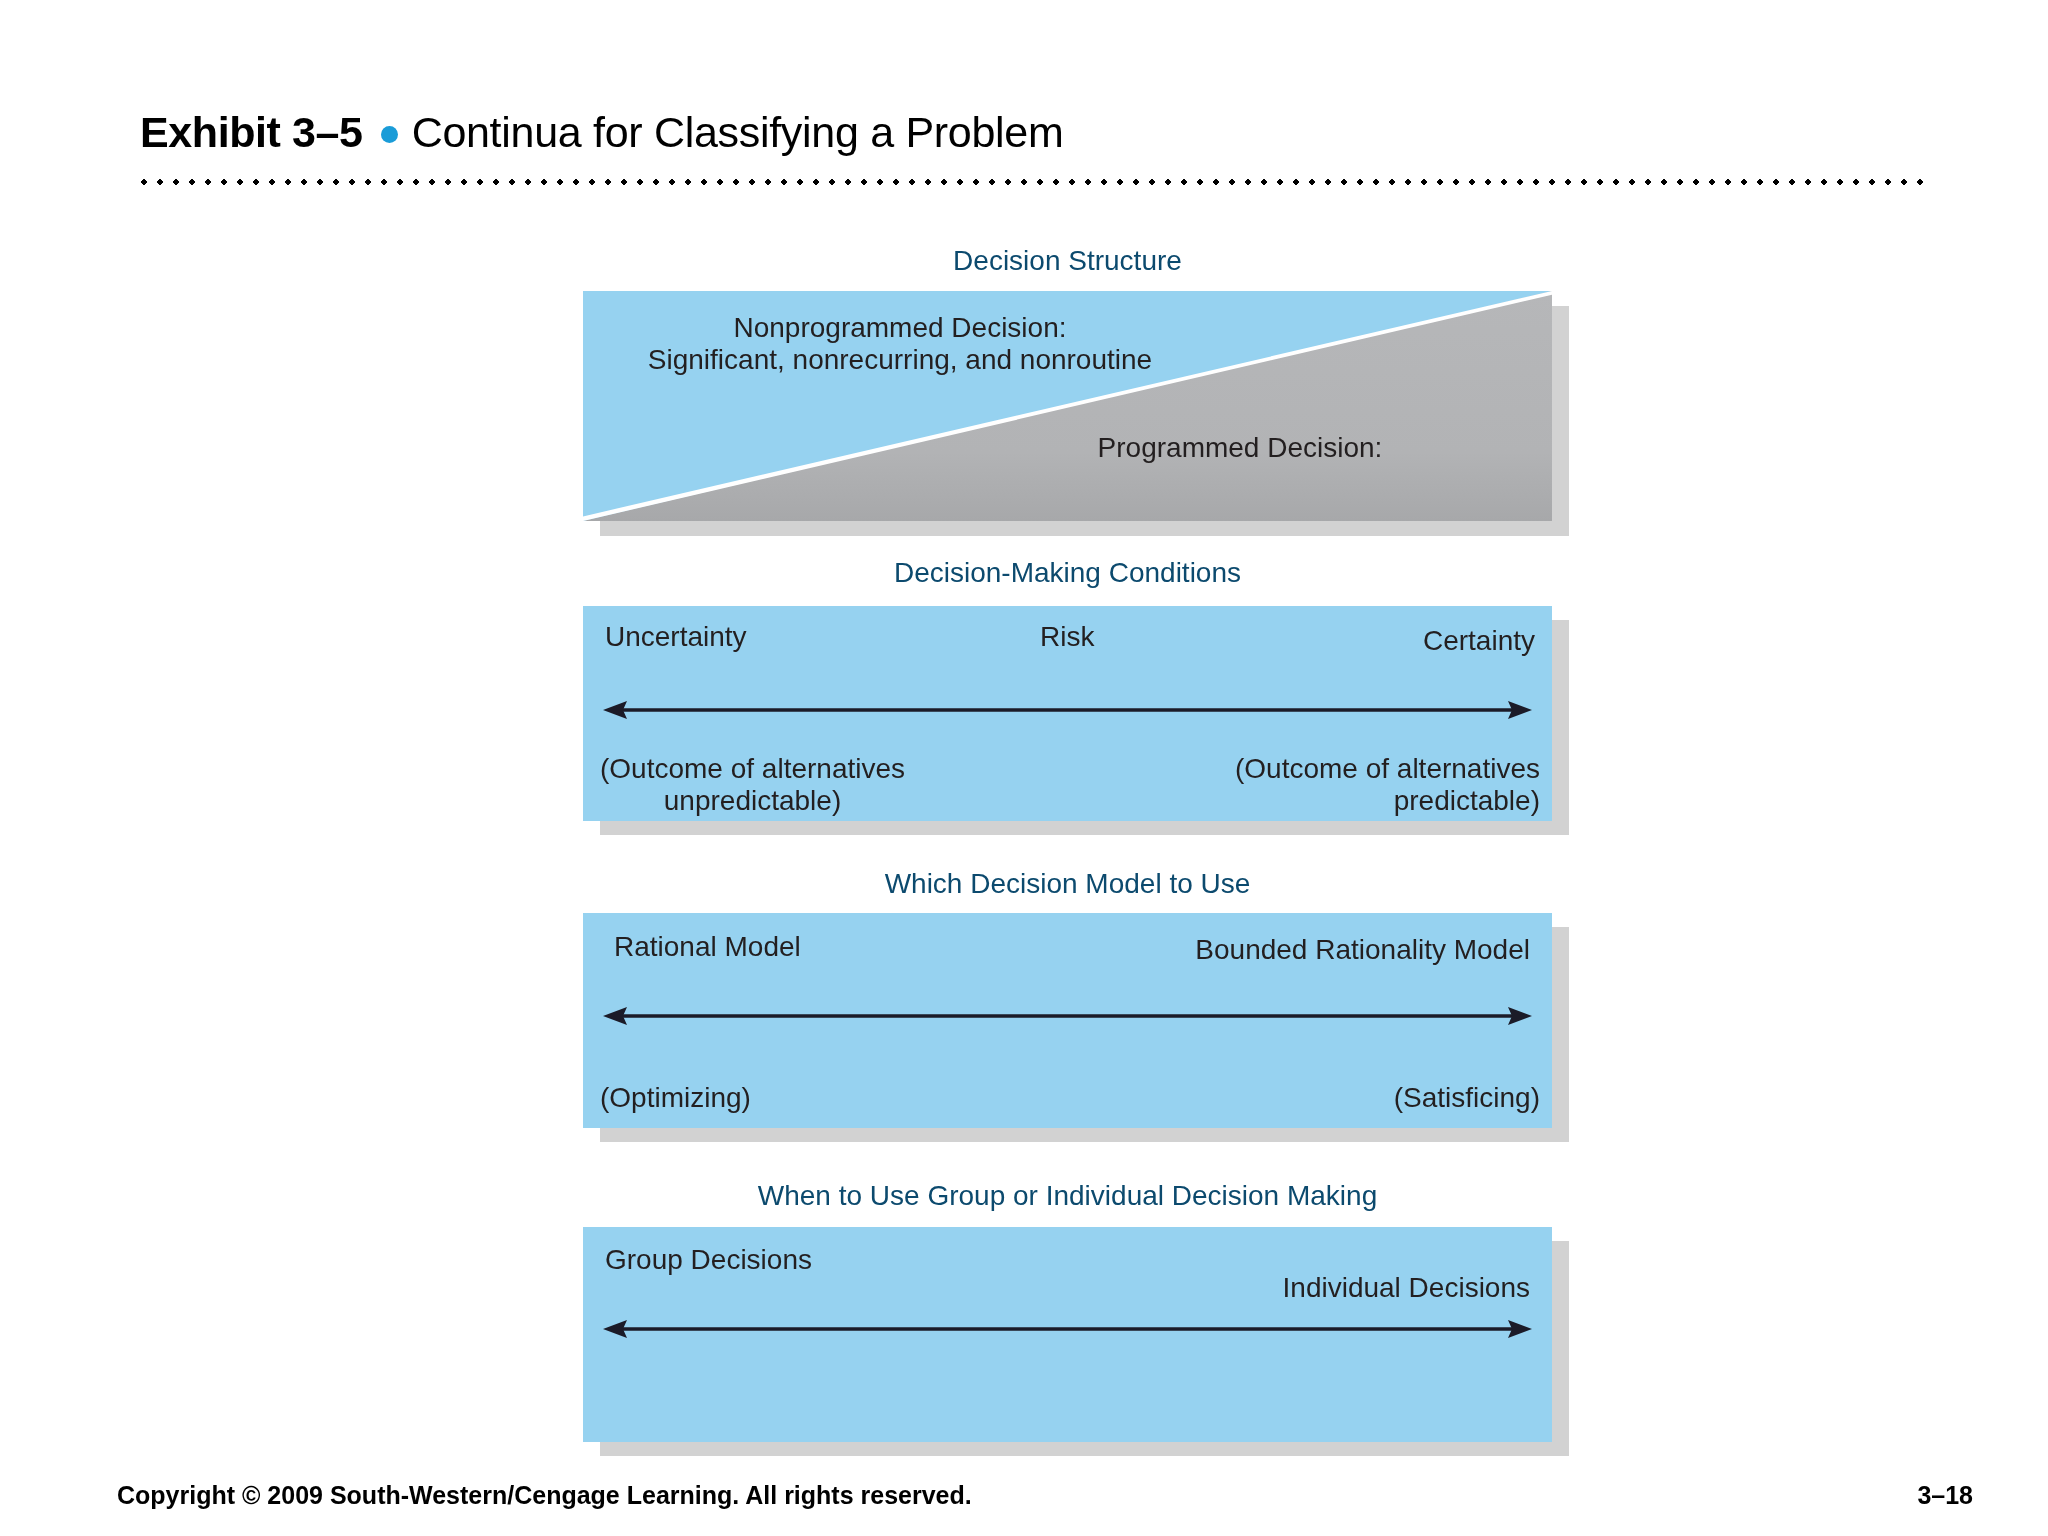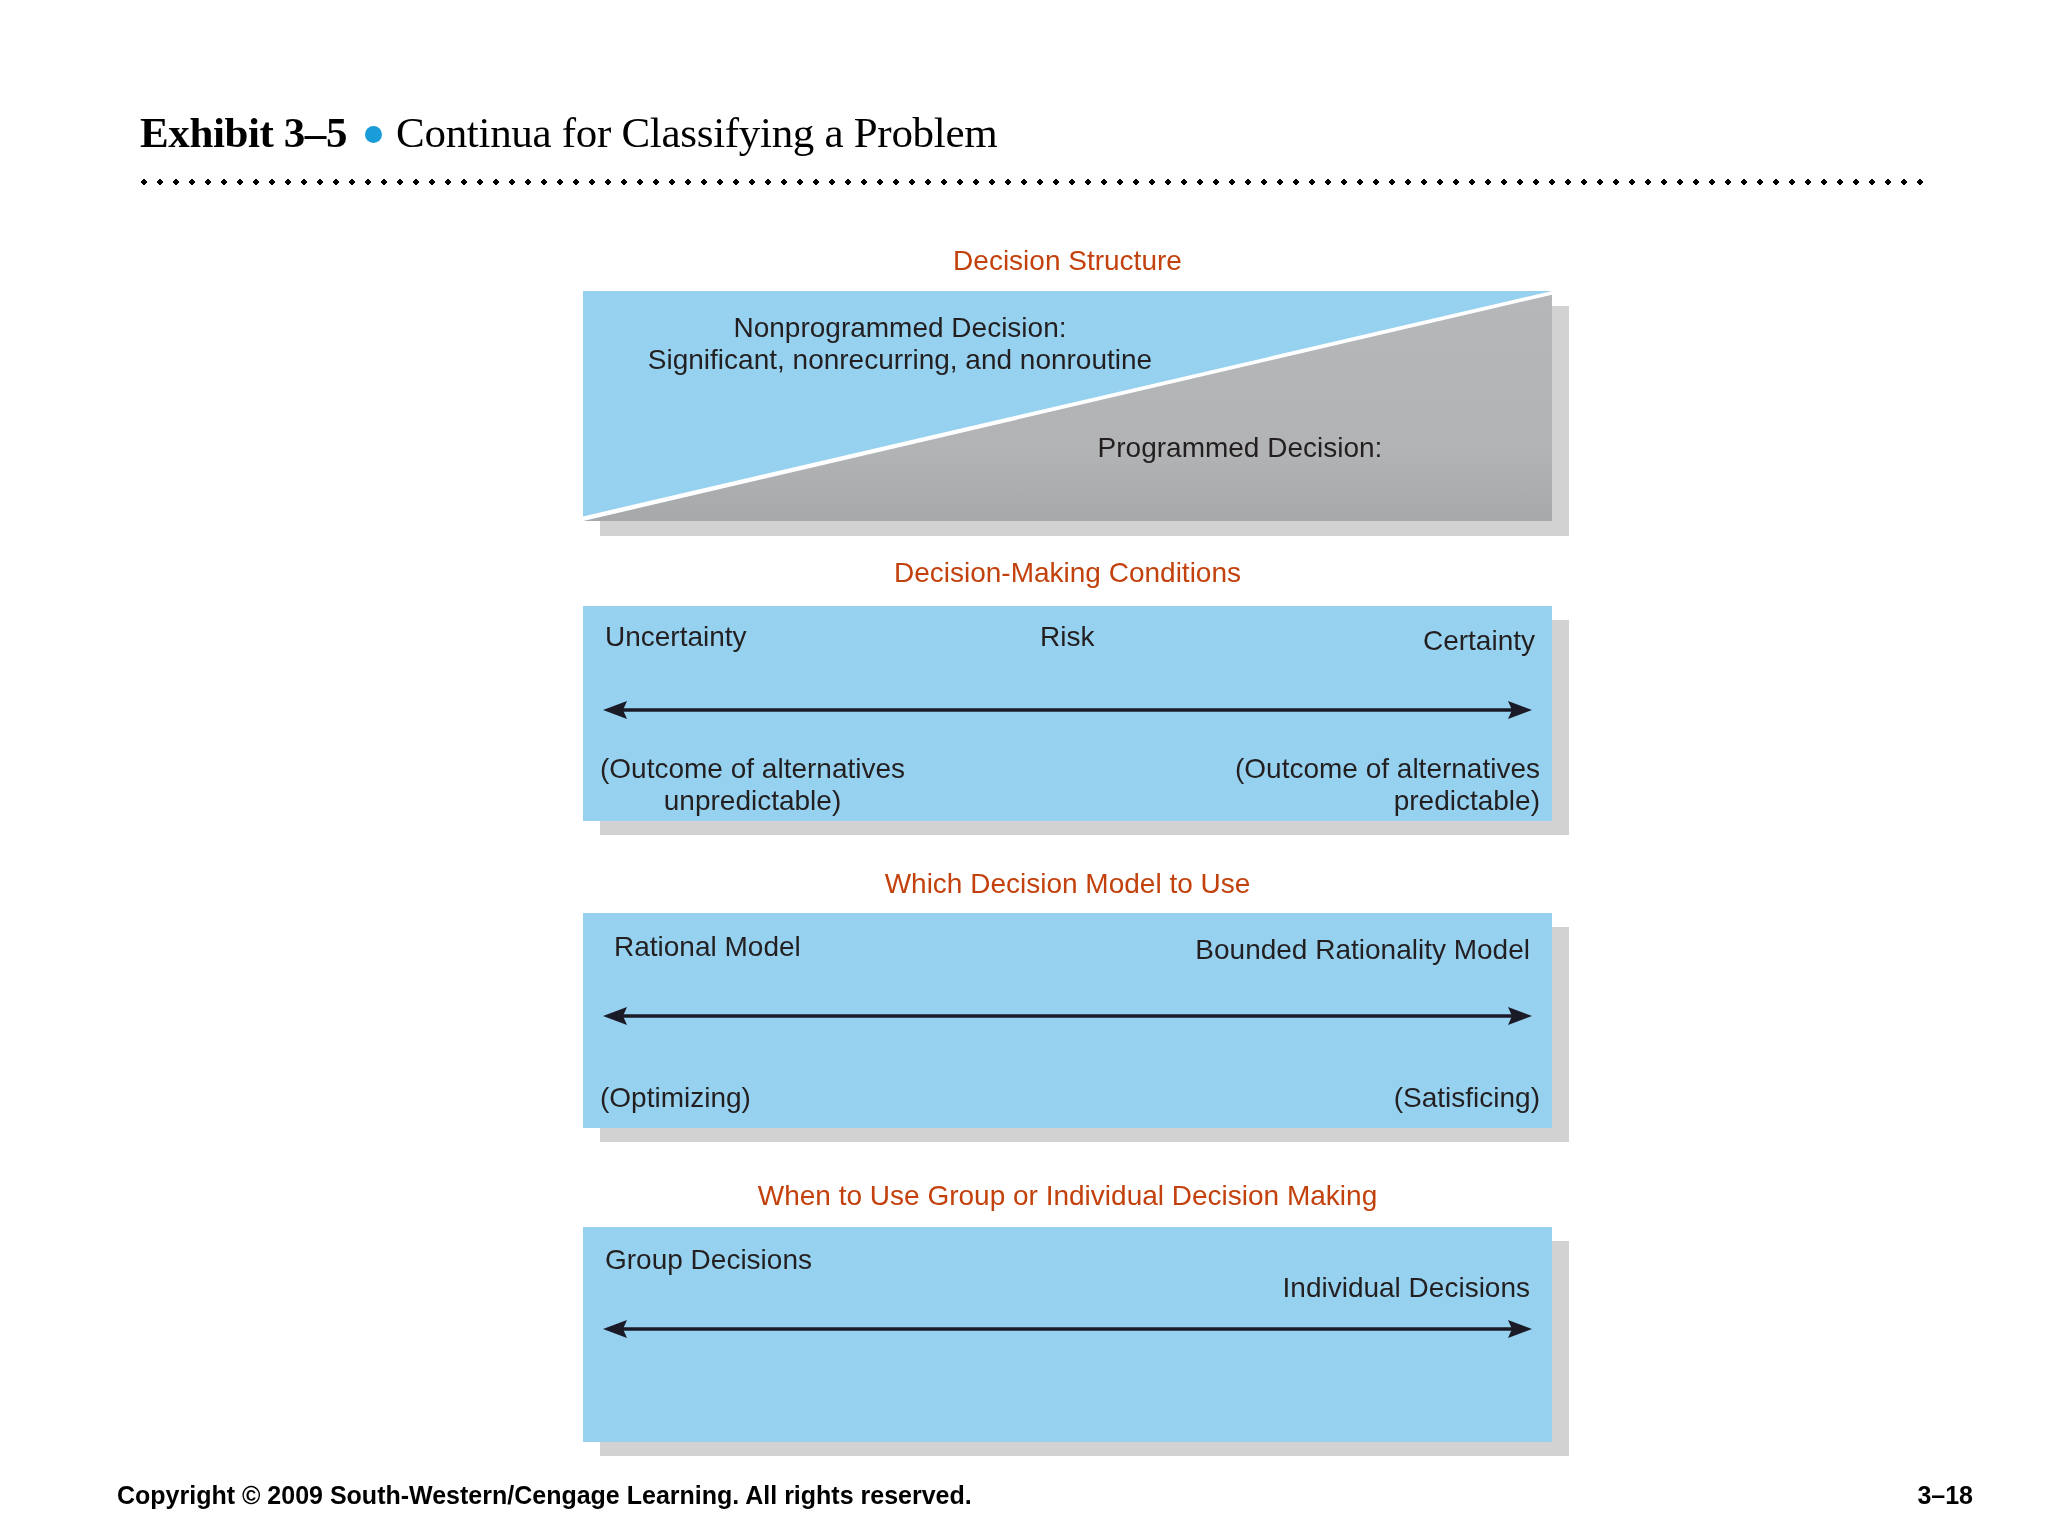--- a/index.html
+++ b/index.html
@@ -16,21 +16,20 @@
   }
 
   
   .title-row {
     position: absolute;
     left: 140px;
     top: 108px;
     display: flex;
     align-items: center;
     white-space: nowrap;
-    font-family: Liberation Serif, serif;
   }
   .title-exhibit {
     font-size: 43px;
     font-weight: bold;
     color: #000000;
     letter-spacing: -0.4px;
   }
   .title-dot {
     width: 17px;
     height: 17px;
@@ -69,21 +68,21 @@
     box-sizing: border-box;
   }
   .panel-shadow {
     position: absolute;
     background: #d2d2d2;
     z-index: 0;
   }
   .caption {
     position: absolute;
     font-size: 28px;
-    color: #c2410c;
+    color: #0c4a6e;
     text-align: center;
     white-space: nowrap;
   }
 
   .panel-label {
     position: absolute;
     font-size: 28px;
     color: #231f20;
     white-space: nowrap;
     line-height: 1.16;

